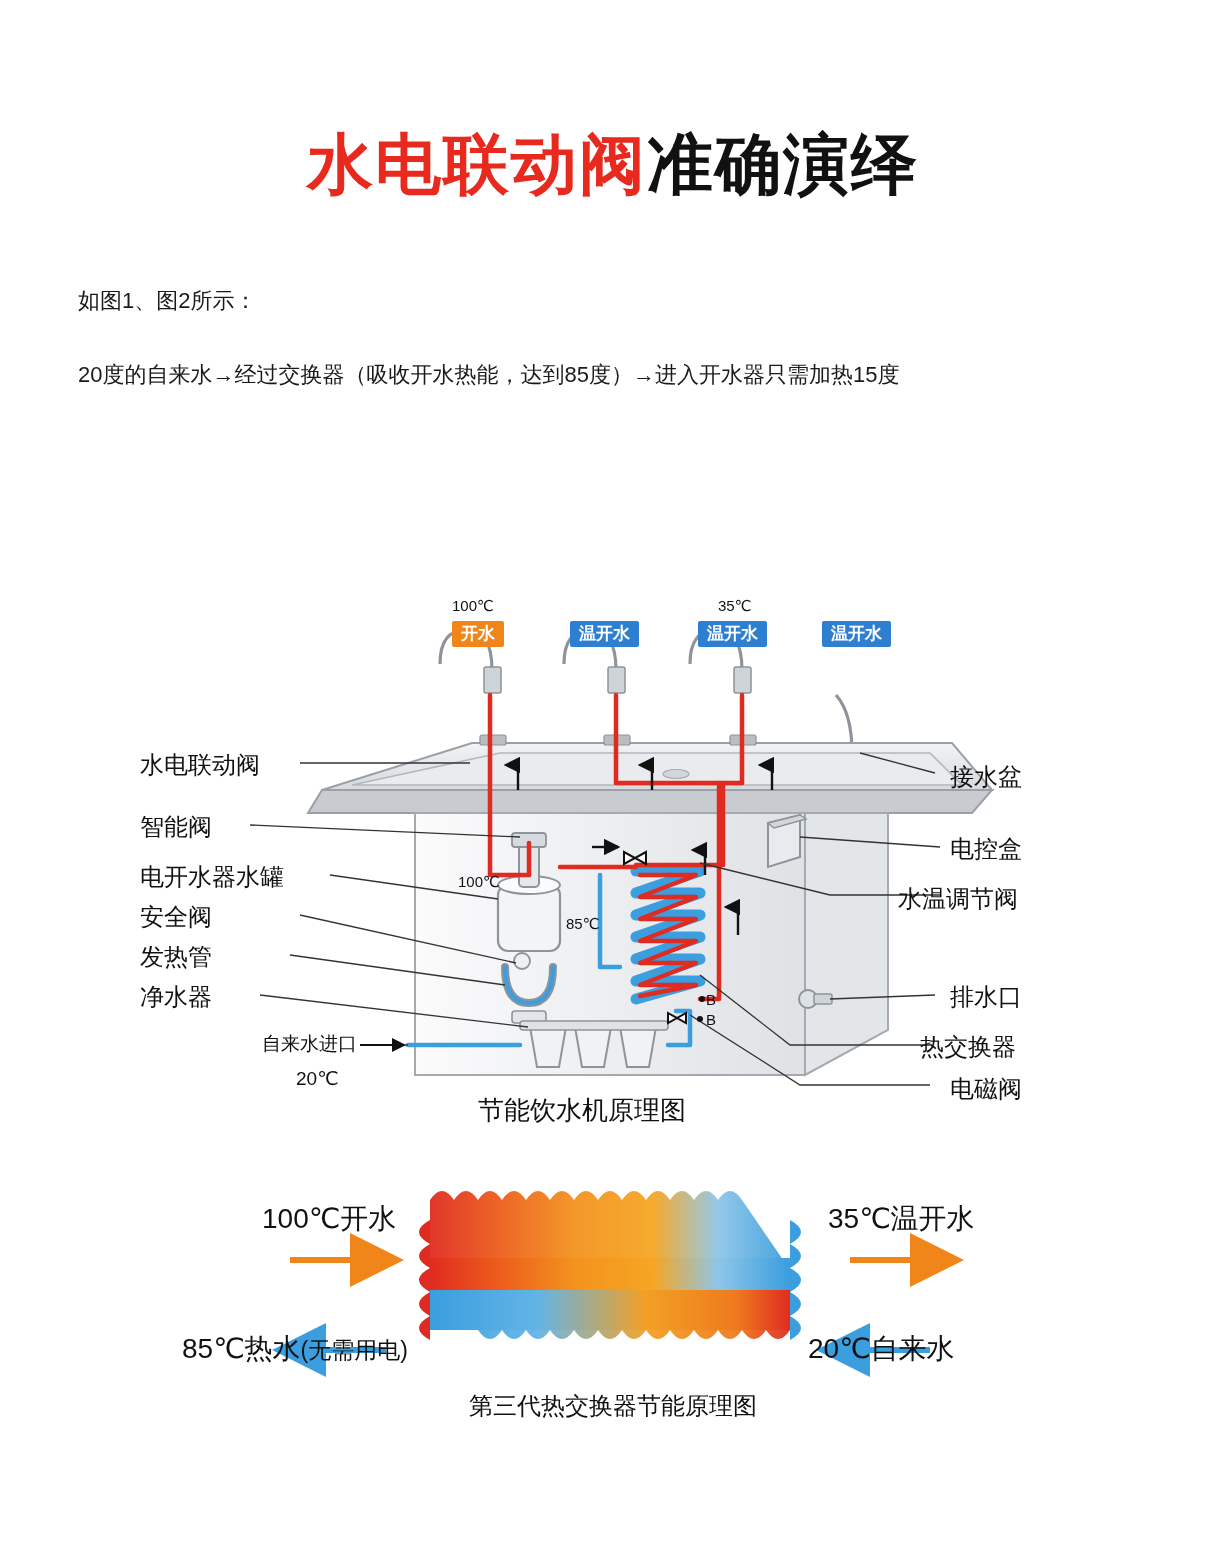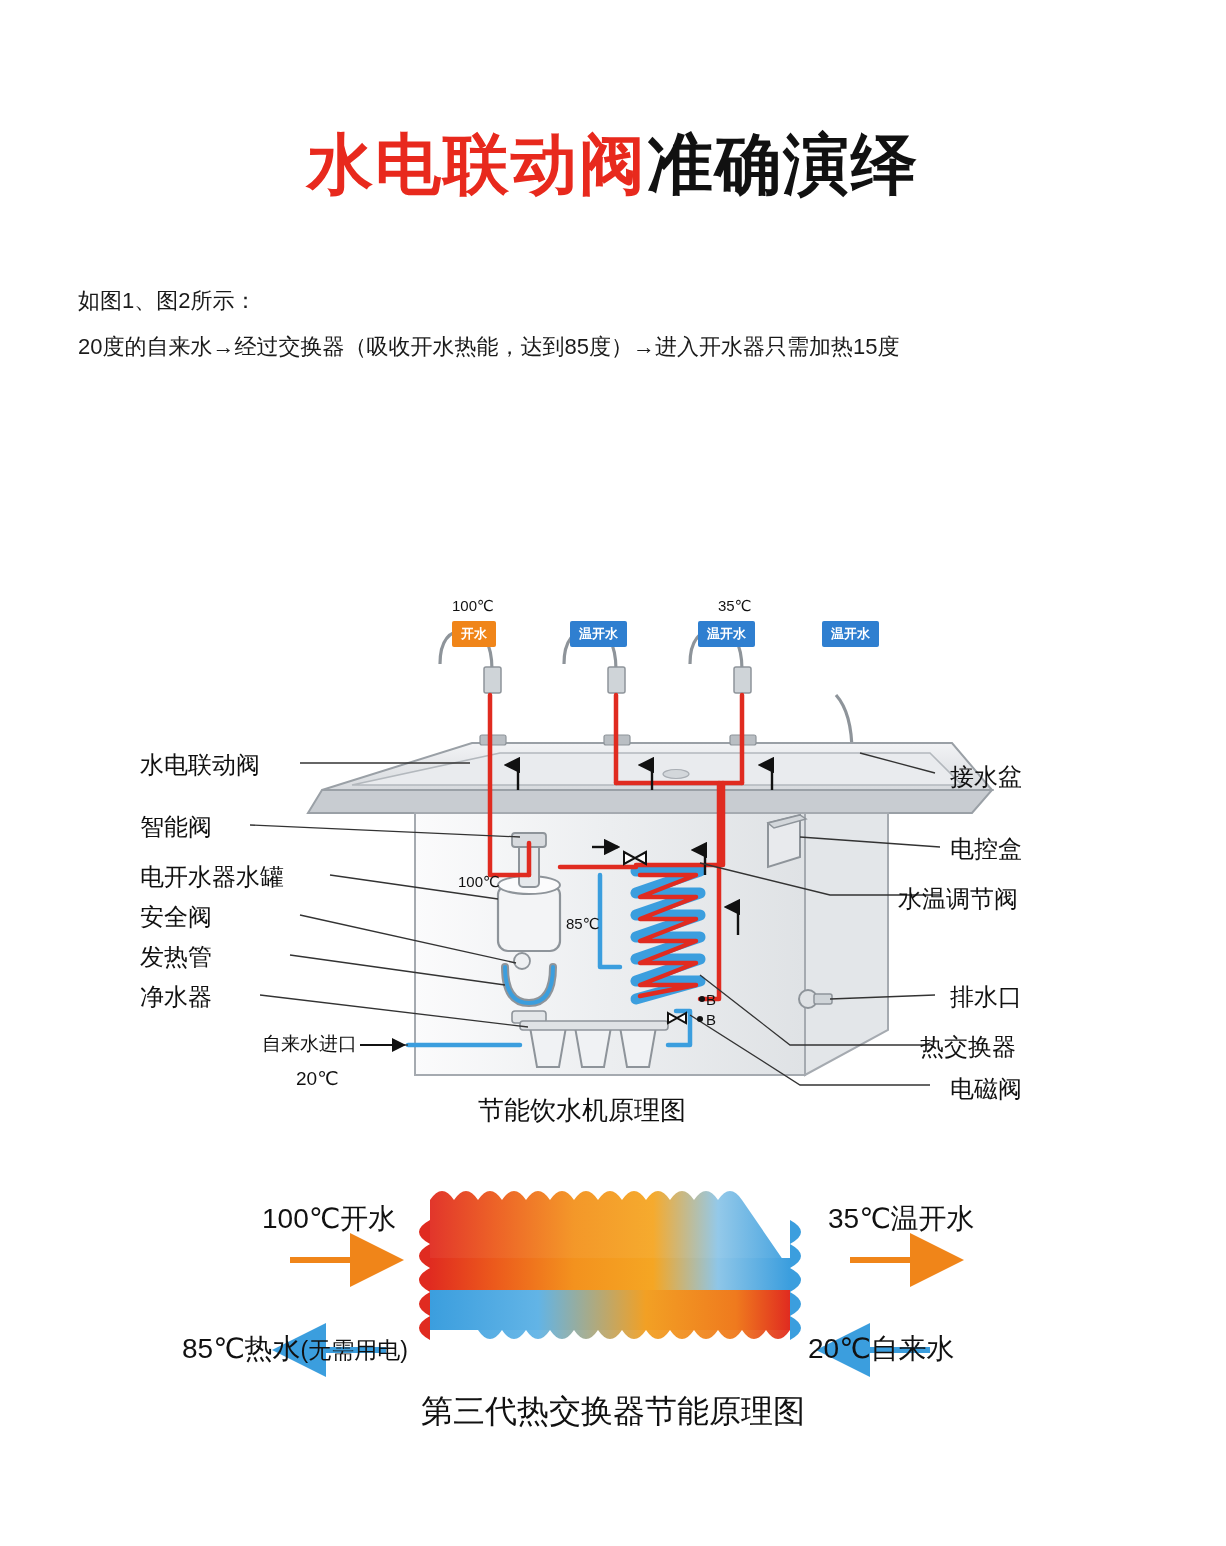--- a/index.html
+++ b/index.html
@@ -22,35 +22,35 @@
   }
   .title .red{color:#e8291d;}
   .title .black{color:#111111;}
 
   
   .intro{
     position:absolute;left:78px;top:278px;width:1070px;
     font-size:22px;line-height:46px;color:#1a1a1a;
   }
   .intro .line{white-space:nowrap;}
-  .intro .wrap{white-space:normal;}
+  .intro .wrap{white-space:normal;margin-top:28px;}
 
   .ratio{
     position:absolute;left:78px;top:452px;width:1070px;
     font-size:27px;line-height:46px;color:#1a1a1a;
   }
   .ratio .red{color:#e8291d;font-weight:bold;}
 
   
   .fig1{position:absolute;left:0;top:575px;width:1218px;height:560px;}
   .fig1 svg{position:absolute;left:0;top:0;}
 
   .tagbox{
     position:absolute;
-    font-size:13px;color:#ffffff;font-weight:bold;
+    font-size:17px;color:#ffffff;font-weight:bold;
     padding:3px 9px;border-radius:2px;white-space:nowrap;
     line-height:20px;
   }
   .tag-orange{background:#f08519;}
   .tag-blue{background:#2f7fd0;}
 
   .temp-lbl{
     position:absolute;font-size:15px;color:#111;white-space:nowrap;
   }
 
@@ -64,21 +64,21 @@
     position:absolute;font-size:26px;color:#111;white-space:nowrap;
   }
 
   
   .fig2{position:absolute;left:0;top:1140px;width:1026px;height:330px;}
   .fig2 svg{position:absolute;left:0;top:0;}
   .f2lbl{position:absolute;font-size:28px;color:#111;white-space:nowrap;}
   .f2lbl .small{font-size:23px;}
   .cap2{
     position:absolute;left:0;top:1390px;width:1226px;text-align:center;
-    font-size:32px;color:#111;
+    font-size:24px;color:#111;
   }
 </style>
 </head>
 <body>
 
 <div class="page">
 
   <div class="title">
     <span class="red">水电联动阀</span><span class="black">准确演绎</span>
   </div>

